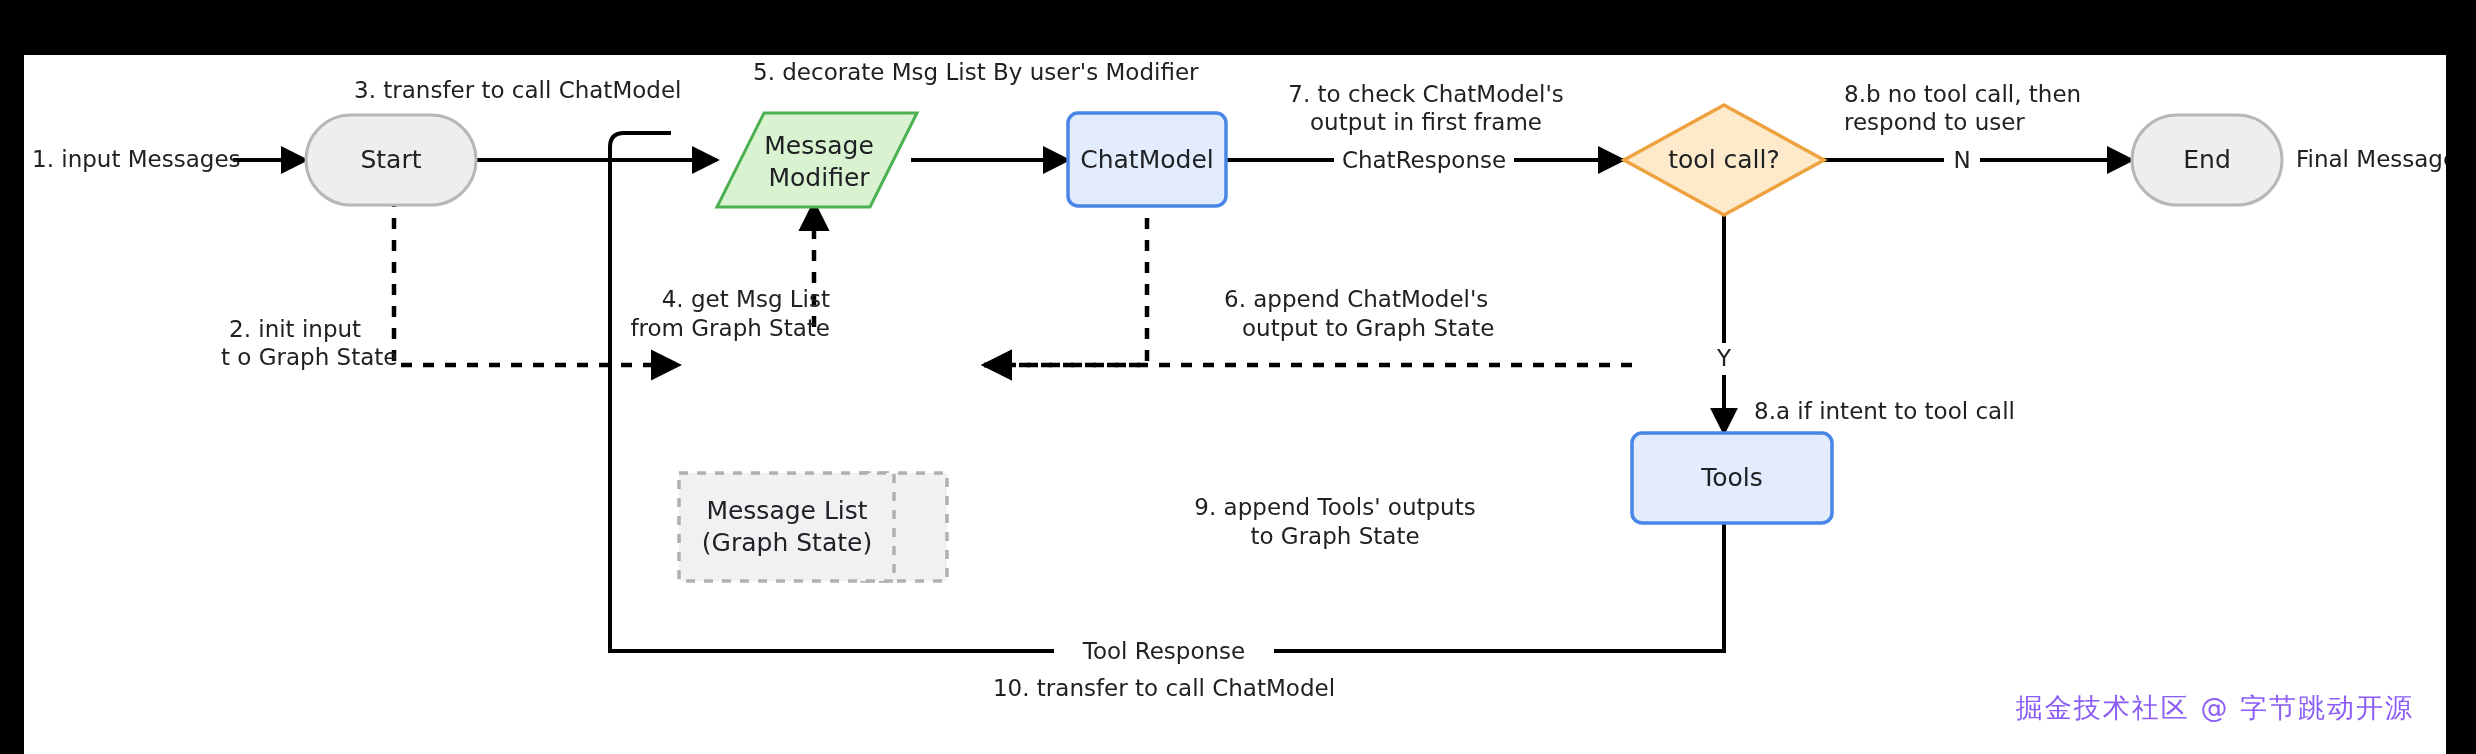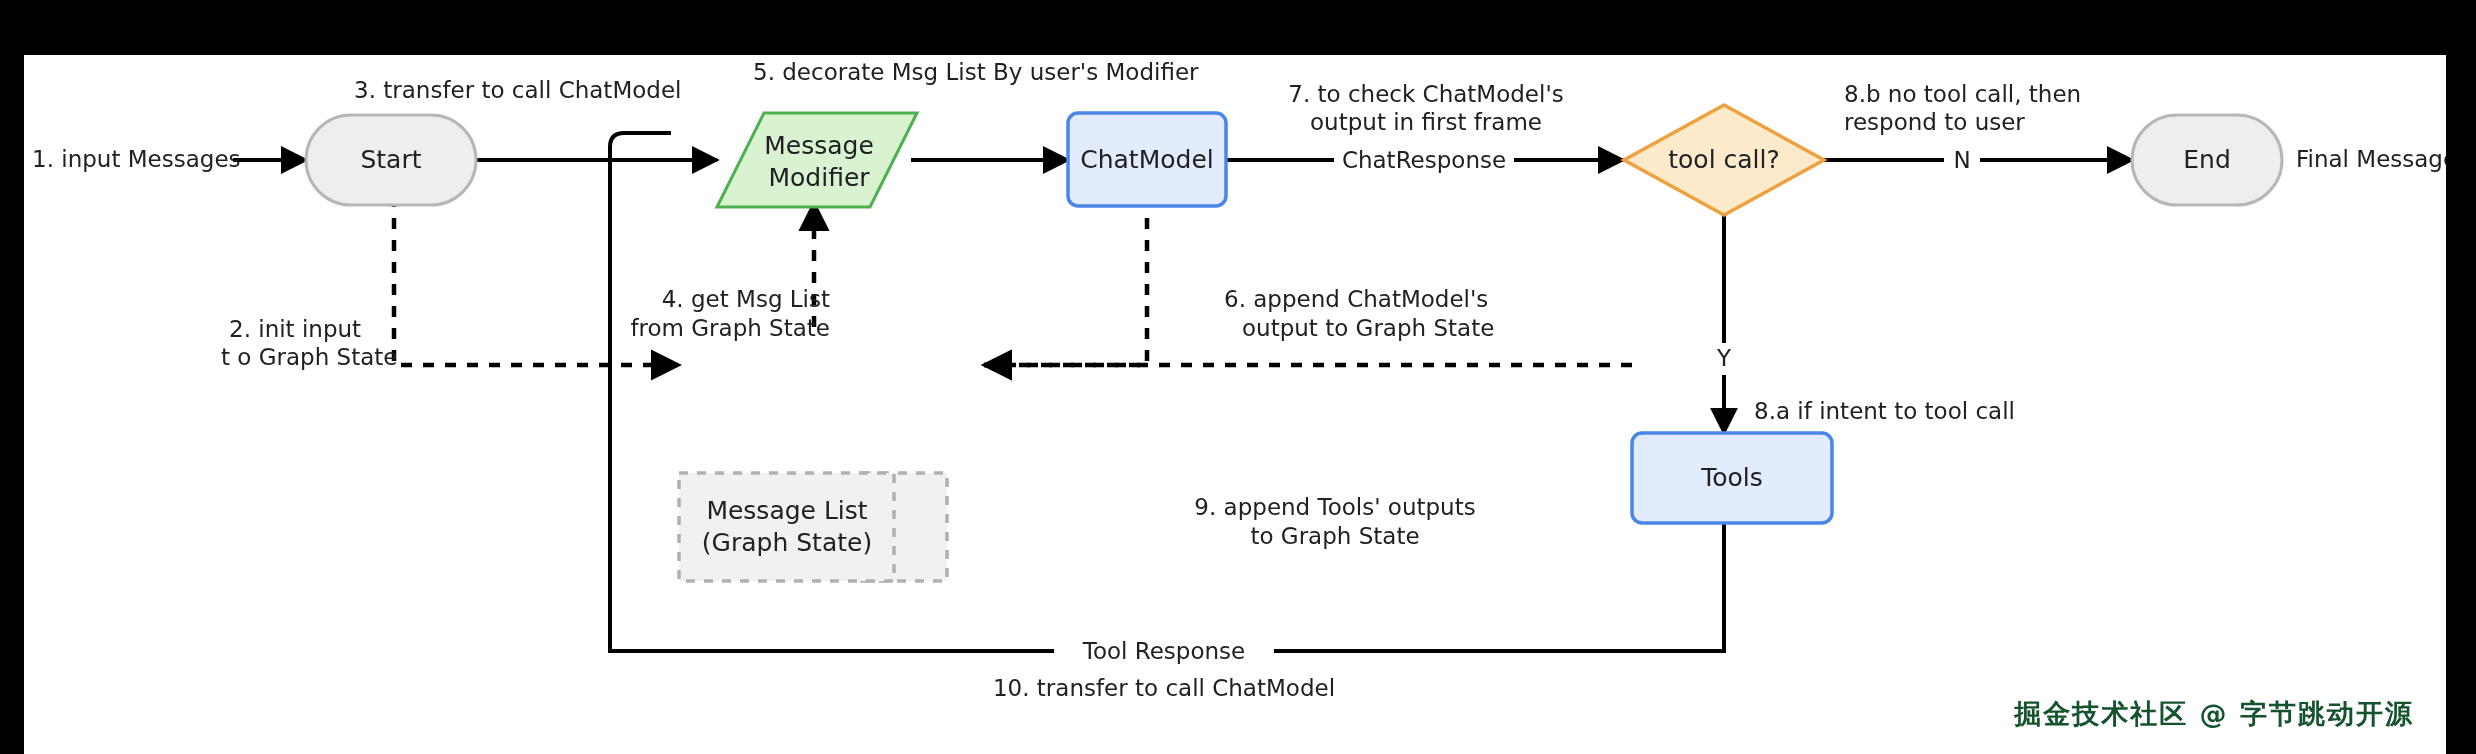--- a/index.html
+++ b/index.html
@@ -6,23 +6,23 @@
   body{width:2476px;height:754px;overflow:hidden;
        font-family:"DejaVu Sans","Liberation Sans",sans-serif;}
   #frame{position:relative;width:2476px;height:754px;background:#000;}
   #canvas{position:absolute;left:24px;top:55px;width:2422px;height:699px;background:#fff;}
   svg#diagram{position:absolute;left:0;top:0;width:2422px;height:699px;display:block;}
   .nodeLabel{font-size:25px;fill:#202124;}
   .edgeLabel{font-size:23px;fill:#202124;}
   .sideLabel{font-size:23px;fill:#202124;}
   text{font-family:"DejaVu Sans","Liberation Sans",sans-serif;
        dominant-baseline:middle;}
-  .wm{position:absolute;right:32px;bottom:22px;color:#14532d;font-size:27px;
+  .wm{position:absolute;right:32px;bottom:28px;color:#8b5cf6;font-size:27px;
       letter-spacing:2px;white-space:nowrap;
-      font-family:"DejaVu Sans","Liberation Sans",sans-serif;font-weight:bold;}
+      font-family:"DejaVu Sans","Liberation Sans",sans-serif;}
 </style>
 </head>
 <body>
 
 <div id="frame">
   <div id="canvas">
 
     <svg id="diagram" viewBox="0 0 2422 699">
       <defs>
         <marker id="arrow" viewBox="0 0 10 10" refX="9" refY="5" markerWidth="7" markerHeight="7" orient="auto-start-reverse">

